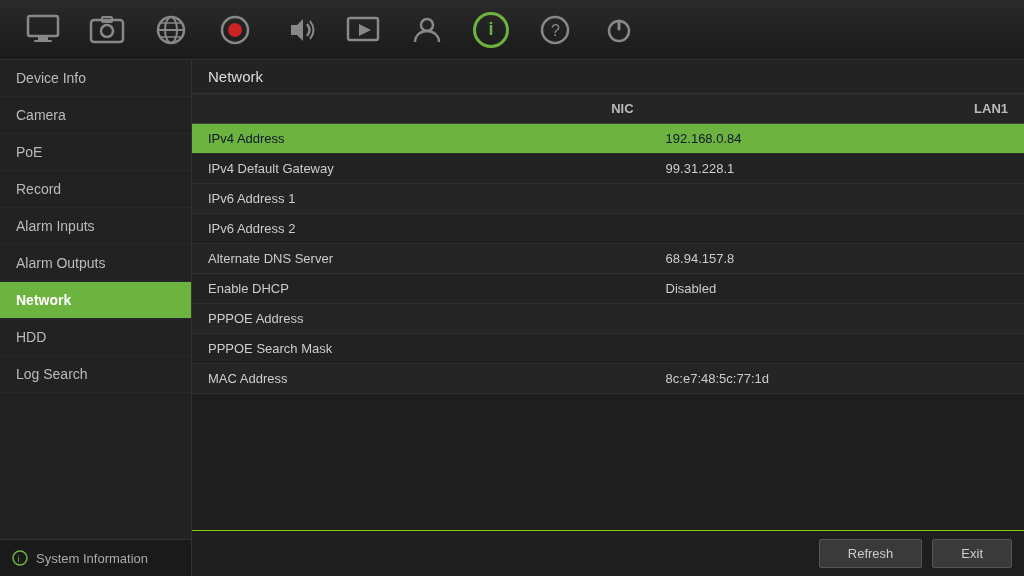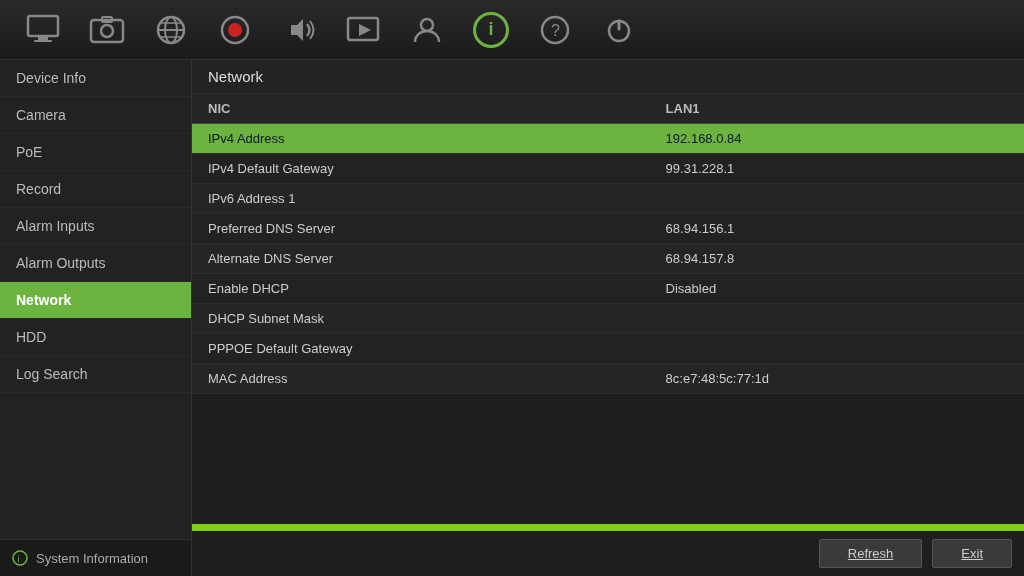--- a/index.html
+++ b/index.html
@@ -121,20 +121,21 @@
     #network-table td {
       padding: 7px 16px;
       color: #ccc;
       font-size: 13px;
     }
     #network-table td:first-child {
       width: 55%;
     }
     #network-table thead tr {
       background: #2a2a2a;
+      text-align: right;
     }
     #network-table thead td {
       color: #bbb;
       font-weight: bold;
       border-bottom: 1px solid #444;
       padding: 7px 16px;
     }
 
     .table-wrapper {
       flex: 1;
@@ -152,22 +153,21 @@
       border-radius: 2px;
     }
 
     
     #content-footer {
       padding: 8px 12px;
       display: flex;
       justify-content: flex-end;
       gap: 10px;
       background: #1e1e1e;
-      border-top: 7px solid #84cc16;
-      text-decoration: underline;
+      border-top: 1px solid #84cc16;
     }
     .footer-btn {
       padding: 6px 28px;
       background: #3a3a3a;
       color: #ccc;
       border: 1px solid #555;
       cursor: pointer;
       font-size: 13px;
       border-radius: 2px;
     }
@@ -288,37 +288,37 @@
               </tr>
               <tr>
                 <td>IPv4 Default Gateway</td>
                 <td>99.31.228.1</td>
               </tr>
               <tr>
                 <td>IPv6 Address 1</td>
                 <td></td>
               </tr>
               <tr>
-                <td>Preferred DNS Server</td>
-                <td>68.94.156.1</td>
+                <td>IPv6 Address 2</td>
+                <td></td>
               </tr>
               <tr>
                 <td>Alternate DNS Server</td>
                 <td>68.94.157.8</td>
               </tr>
               <tr>
                 <td>Enable DHCP</td>
                 <td>Disabled</td>
               </tr>
               <tr>
-                <td>DHCP Subnet Mask</td>
+                <td>PPPOE Address</td>
                 <td></td>
               </tr>
               <tr>
-                <td>PPPOE Default Gateway</td>
+                <td>PPPOE Search Mask</td>
                 <td></td>
               </tr>
               <tr>
                 <td>MAC Address</td>
                 <td>8c:e7:48:5c:77:1d</td>
               </tr>
             </tbody>
         </table>
       </div>
     </div>

